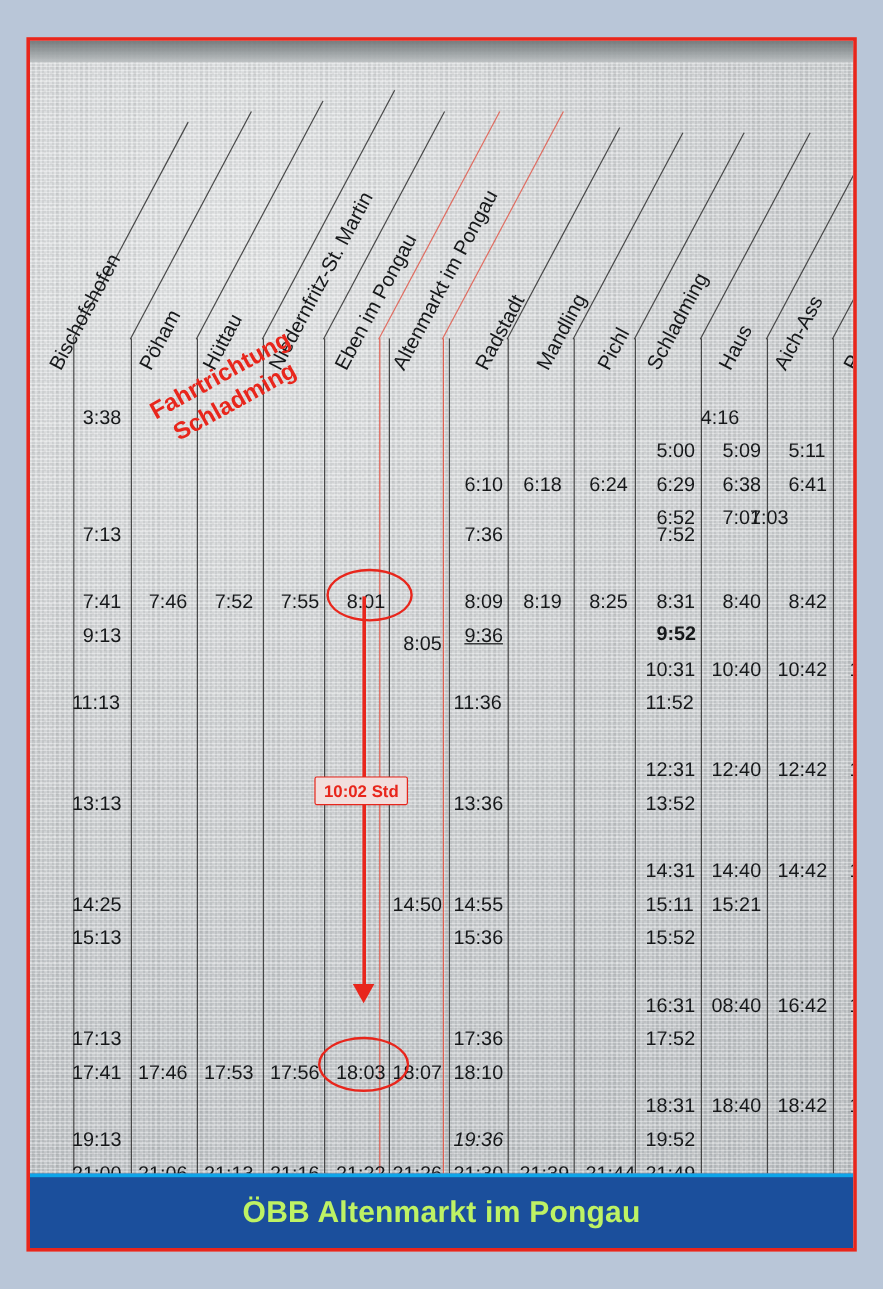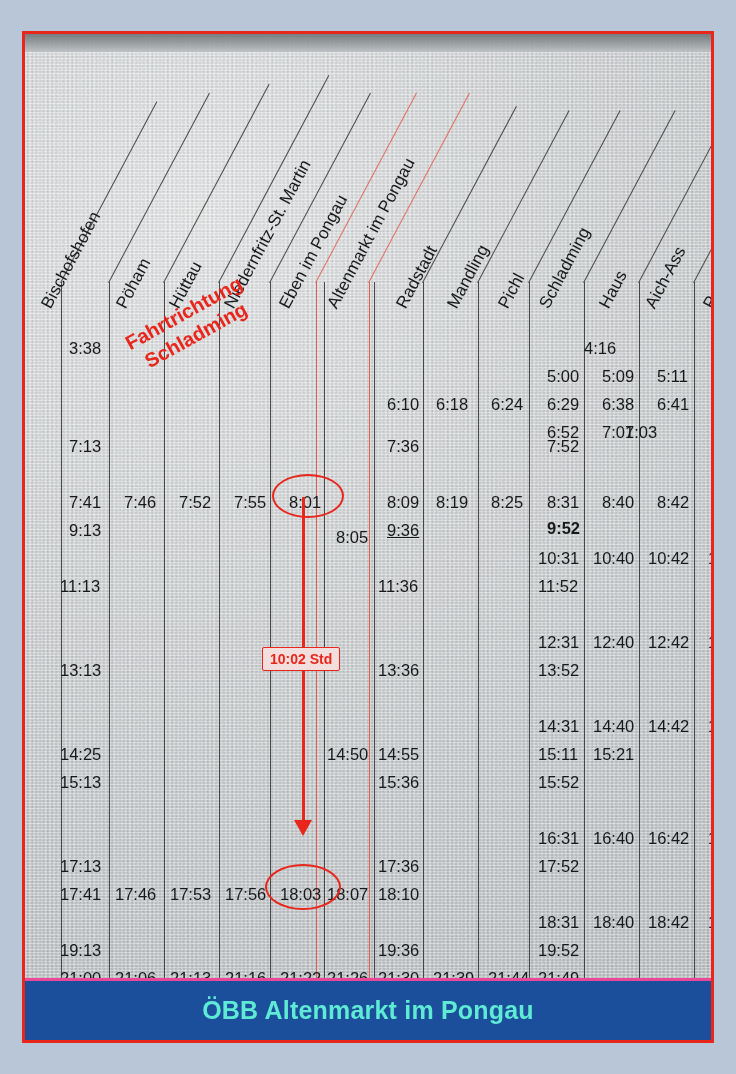--- a/index.html
+++ b/index.html
@@ -36,24 +36,24 @@
   
   #topband{
     position:absolute;left:0;top:0;width:100%;height:18px;
     background:linear-gradient(180deg,#6d7274 0%, #9aa0a2 60%, #bcc0c2 100%);
     opacity:.9;
   }
   
   #caption{
     position:absolute;left:0;bottom:0;width:100%;height:62px;
     background:#1b4f9c;
-    border-top:3px solid #ec4899;
+    border-top:3px solid #0ea5e9;
     box-sizing:border-box;
     display:flex;align-items:center;justify-content:center;
-    color:#5eead4;font-size:25px;font-weight:bold;
+    color:#bef264;font-size:25px;font-weight:bold;
     letter-spacing:.2px;
   }
   #sheet{
     position:absolute;left:0;top:0;right:0;bottom:62px;
     overflow:hidden;
   }
   
   .vline{
     position:absolute;width:1px;background:#2e2e2e;opacity:.85;top:248px;bottom:0;
   }
@@ -218,39 +218,39 @@
         <div class="t" style="left: 683px; top: 683px;">14:4</div>
         <div class="t" style="left: 35px; top: 711px;">14:25</div>
         <div class="t" style="left: 302px; top: 711px;">14:50</div>
         <div class="t" style="left: 353px; top: 711px;">14:55</div>
         <div class="t" style="left: 513px; top: 711px;">15:11</div>
         <div class="t" style="left: 568px; top: 711px;">15:21</div>
         <div class="t" style="left: 35px; top: 739px;">15:13</div>
         <div class="t" style="left: 353px; top: 739px;">15:36</div>
         <div class="t" style="left: 513px; top: 739px;">15:52</div>
         <div class="t" style="left: 513px; top: 795px;">16:31</div>
-        <div class="t" style="left: 568px; top: 795px;">16:40</div>
+        <div class="t" style="left: 568px; top: 795px;">08:40</div>
         <div class="t" style="left: 623px; top: 795px;">16:42</div>
         <div class="t" style="left: 683px; top: 795px;">16:</div>
         <div class="t" style="left: 35px; top: 823px;">17:13</div>
         <div class="t" style="left: 353px; top: 823px;">17:36</div>
         <div class="t" style="left: 513px; top: 823px;">17:52</div>
         <div class="t" style="left: 35px; top: 851px;">17:41</div>
         <div class="t" style="left: 90px; top: 851px;">17:46</div>
         <div class="t" style="left: 145px; top: 851px;">17:53</div>
         <div class="t" style="left: 200px; top: 851px;">17:56</div>
         <div class="t" style="left: 255px; top: 851px;">18:03</div>
         <div class="t" style="left: 302px; top: 851px;">18:07</div>
         <div class="t" style="left: 353px; top: 851px;">18:10</div>
         <div class="t" style="left: 513px; top: 879px;">18:31</div>
         <div class="t" style="left: 568px; top: 879px;">18:40</div>
         <div class="t" style="left: 623px; top: 879px;">18:42</div>
         <div class="t" style="left: 683px; top: 879px;">18:</div>
         <div class="t" style="left: 35px; top: 907px;">19:13</div>
-        <div class="t" style="left: 353px; top: 907px;">19:36</div>
+        <div class="t" style="left: 353px; top: 907px; font-style: italic;">19:36</div>
         <div class="t" style="left: 513px; top: 907px;">19:52</div>
         <div class="t" style="left: 35px; top: 935px;">21:00</div>
         <div class="t" style="left: 90px; top: 935px;">21:06</div>
         <div class="t" style="left: 145px; top: 935px;">21:13</div>
         <div class="t" style="left: 200px; top: 935px;">21:16</div>
         <div class="t" style="left: 255px; top: 935px;">21:22</div>
         <div class="t" style="left: 302px; top: 935px;">21:26</div>
         <div class="t" style="left: 353px; top: 935px;">21:30</div>
         <div class="t" style="left: 408px; top: 935px;">21:39</div>
         <div class="t" style="left: 463px; top: 935px;">21:44</div>

